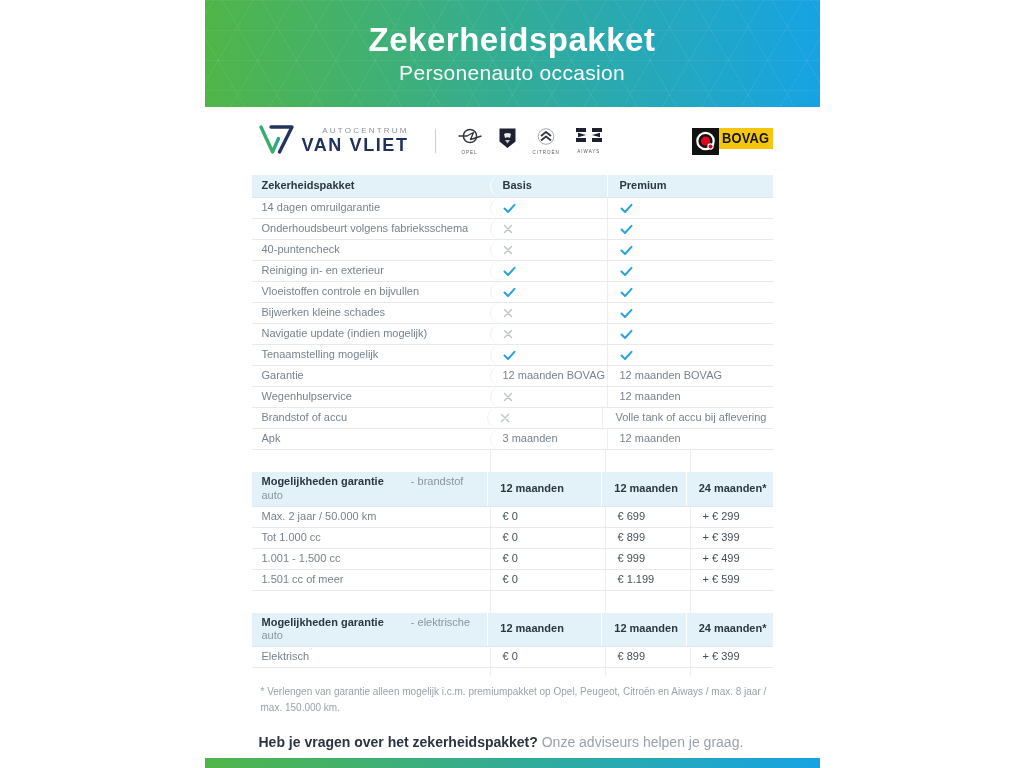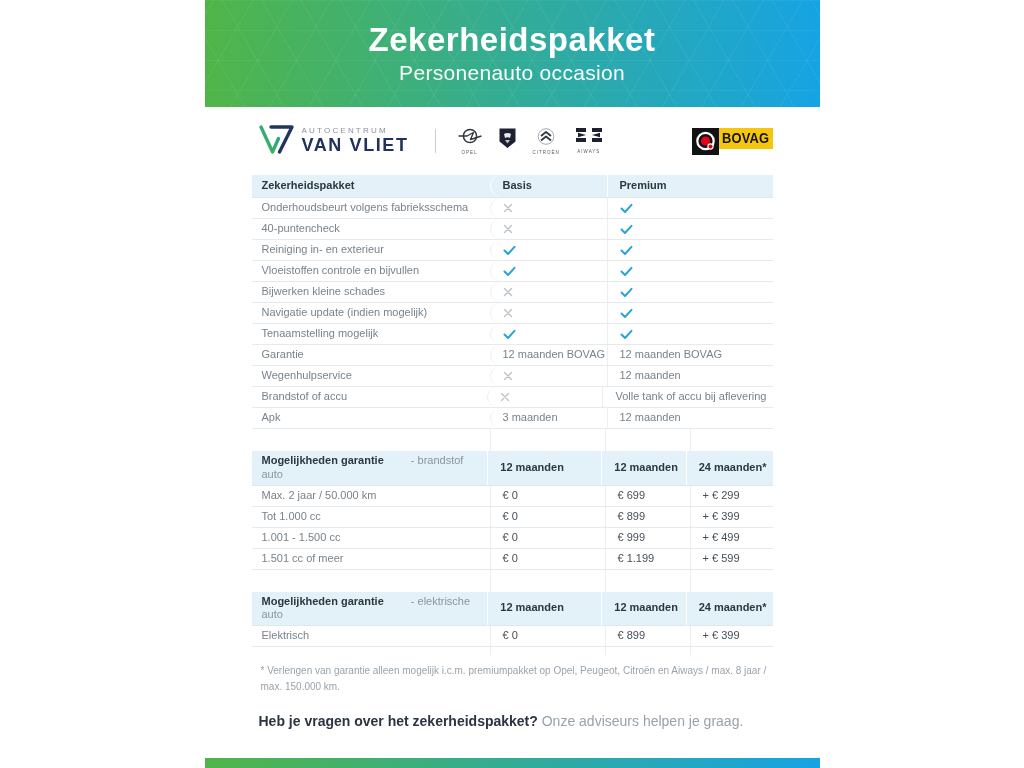--- a/index.html
+++ b/index.html
@@ -15,21 +15,21 @@
       repeating-linear-gradient(60deg,  rgba(255,255,255,0.06) 0 1px, transparent 1px 34px),
       repeating-linear-gradient(-60deg, rgba(255,255,255,0.06) 0 1px, transparent 1px 34px),
       repeating-linear-gradient(180deg, rgba(255,255,255,0.05) 0 1px, transparent 1px 30px),
       linear-gradient(90deg, var(--green), var(--blue));
   }
   .banner-title { font-size:33px; font-weight:700; letter-spacing:0.5px; line-height:1.1; }
   .banner-subtitle { font-size:21px; font-weight:400; opacity:0.97; margin-top:3px; letter-spacing:0.3px; }
 
   
   .logo-row { display:flex; align-items:center; margin:13px 47px 0 53px; height:42px; }
-  .dealer-logo { display:flex; align-items:center; gap:7px; }
+  .dealer-logo { display:flex; align-items:center; gap:7px;text-align:right; }
   .dealer-text { display:flex; flex-direction:column; line-height:1.15; }
   .dealer-top { font-size:8px; letter-spacing:2.2px; color:#8b9299; font-weight:400; }
   .dealer-bottom { font-size:18px; letter-spacing:1.6px; color:var(--navy); font-weight:700; }
   .logo-divider { width:1px; height:24px; background:#c9ced3; margin:0 22px 0 26px; }
   .brand-logos { display:flex; align-items:flex-start; gap:16px; }
   .brand { display:flex; flex-direction:column; align-items:center; gap:1px; }
   .brand-label { font-size:4.5px; letter-spacing:1px; color:#555b61; }
   .bovag-logo { display:flex; margin-left:auto; height:27px; }
   .bovag-box { width:27px; height:27px; background:#121212; display:flex; align-items:center; justify-content:center; }
   .bovag-strip { width:54px; height:21px; background:var(--bovag-yellow); display:flex; align-items:center; justify-content:center; }
@@ -151,20 +151,37 @@
     </div>
   </div>
 
   <div id="main-table" class="table t-main">
       <div class="row header">
         <div class="cell c0">Zekerheidspakket</div>
         <div class="cell c1 val">Basis</div>
         <div class="cell c2 val">Premium</div>
       </div>
       <div class="row">
+        <div class="cell c0">14 dagen omruilgarantie</div>
+        <div class="cell c1 val">
+          <span class="check-icon">
+            <svg width="13" height="11" viewBox="0 0 13 11">
+              <path d="M1.5 5.5 L5 9 L11.5 1.8" fill="none" stroke="#2aa3dc" stroke-width="2" stroke-linecap="round" stroke-linejoin="round"></path>
+            </svg>
+          </span>
+        </div>
+        <div class="cell c2 val">
+          <span class="check-icon">
+            <svg width="13" height="11" viewBox="0 0 13 11">
+              <path d="M1.5 5.5 L5 9 L11.5 1.8" fill="none" stroke="#2aa3dc" stroke-width="2" stroke-linecap="round" stroke-linejoin="round"></path>
+            </svg>
+          </span>
+        </div>
+      </div>
+      <div class="row">
         <div class="cell c0">Onderhoudsbeurt volgens fabrieksschema</div>
         <div class="cell c1 val">
           <span class="cross-icon">
             <svg width="10" height="10" viewBox="0 0 10 10">
               <path d="M1.5 1.5 L8.5 8.5 M8.5 1.5 L1.5 8.5" stroke="#bdc3c9" stroke-width="1.4" stroke-linecap="round"></path>
             </svg>
           </span>
         </div>
         <div class="cell c2 val">
           <span class="check-icon">

